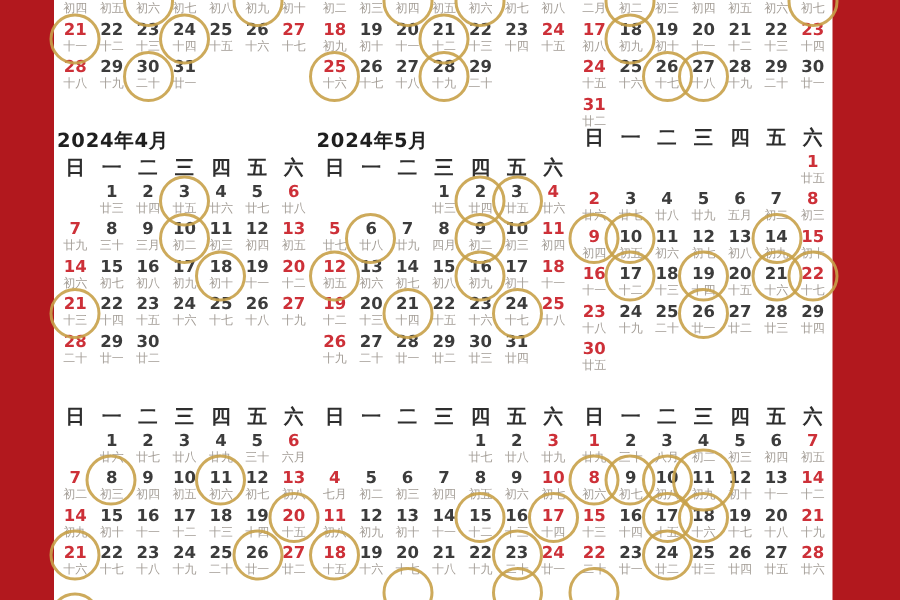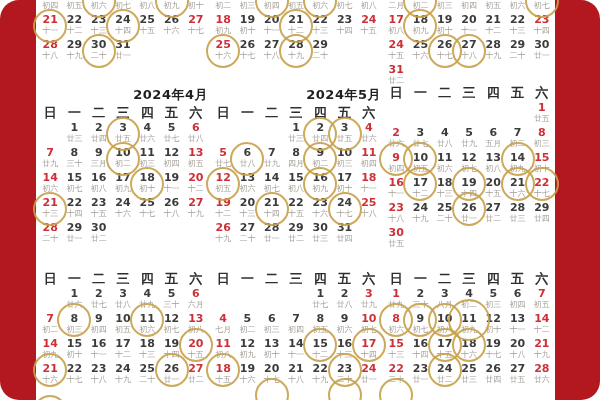--- a/index.html
+++ b/index.html
@@ -6,34 +6,33 @@
   body {
     width: 600px; height: 400px;
     background: #ffffff;
     font-family: "DejaVu Sans", sans-serif;
   }
   #viewport {
     position: relative;
     width: 600px; height: 400px;
     overflow: hidden;
     background: #ffffff;
-    border-radius: 19px;
   }
   .side-border {
     position: absolute; top: 0; height: 400px;
     background: var(--border-red, #b2181e);
   }
   #border-left  { left: 0; width: 36px; }
   #border-right { left: 555px; width: 45px; }
 
   .month-block { position: absolute; width: 170px; }
 
   .month-title {
     height: 20px; line-height: 20px;
-    text-align: right;
+    text-align: left;
     font-size: 13px; font-weight: bold;
     color: #1f1f1f;
     letter-spacing: 0.5px;
   }
   .weekday-row { display: flex; height: 16px; }
   .wd {
     flex: 1; text-align: center;
     font-size: 13px; line-height: 16px;
     font-weight: 600; color: #2e2e2e;
   }

